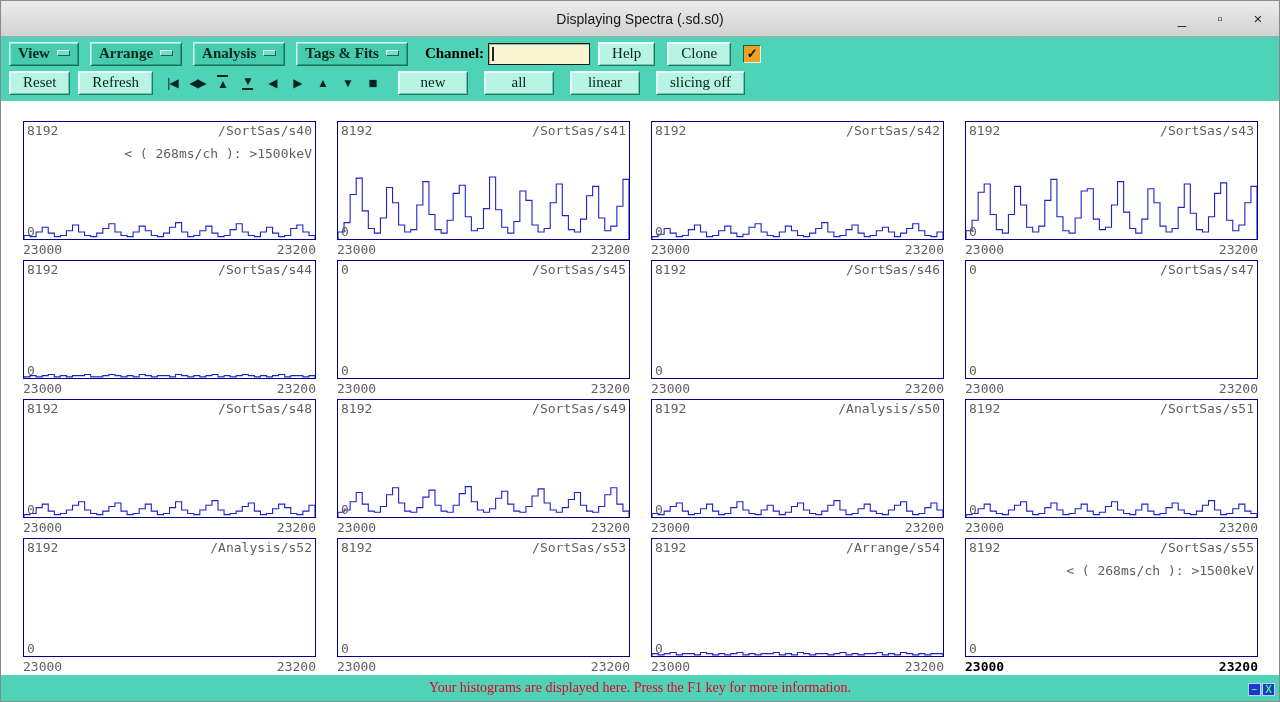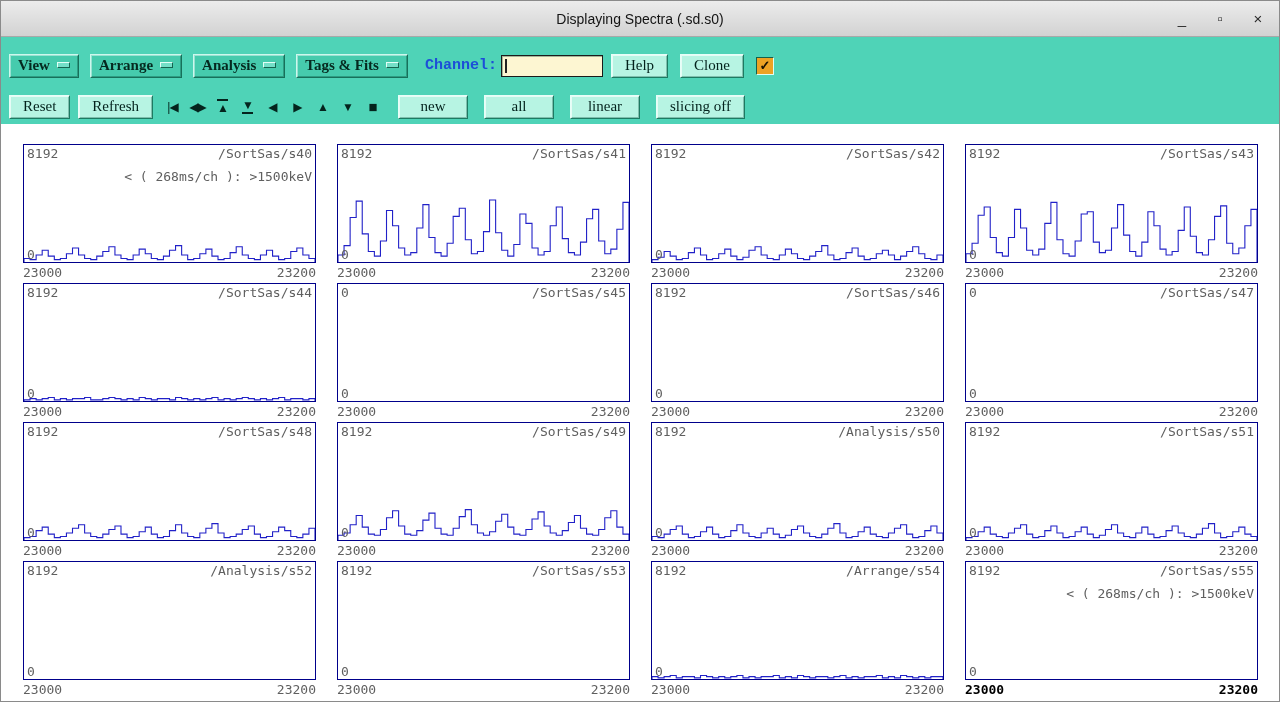--- a/index.html
+++ b/index.html
@@ -12,38 +12,38 @@
   .titlebar { height:36px; flex:0 0 36px; background:linear-gradient(#ececec,#d2d2d2);
     border-bottom:1px solid #a8a8a8; position:relative; display:flex;
     align-items:center; justify-content:center; }
   .title { font-size:14px; font-weight:normal; color:#141414; }
   .win-controls { position:absolute; right:14px; top:0; height:100%; display:flex;
     align-items:center; gap:24px; color:#2a2a2a; font-size:15px; }
   .win-controls span { cursor:default; width:14px; text-align:center; }
 
   
   .toolbar { flex:0 0 64px; background:var(--tb,#4fd3b7); padding:2px 0 3px; }
-  .tb-row { display:flex; align-items:center; height:29px; padding:0 8px; margin-top:12px; }
+  .tb-row { display:flex; align-items:center; height:29px; padding:0 8px; margin-top:0; }
 
   .menubtn { display:flex; align-items:center; gap:7px; background:var(--menubg,#46cbad);
     border:1px solid; border-color:#cdf8ed #17705a #17705a #cdf8ed;
     box-shadow:inset 1px 1px 0 rgba(255,255,255,.45), inset -1px -1px 0 rgba(0,70,52,.35);
     padding:2px 8px 3px; margin-right:11px; font-family:"Liberation Serif",serif;
     font-weight:bold; font-size:15px; color:#05291f; cursor:default; }
   .menu-indicator { width:13px; height:6px; background:#74dfc8; border:1px solid;
     border-color:#e2fff7 #156450 #156450 #e2fff7; }
 
   .btn { background:var(--btnbg,#b7f4e3); border:1px solid;
     border-color:#e6fff8 #1d7a62 #1d7a62 #e6fff8;
     box-shadow:inset 1px 1px 0 rgba(255,255,255,.65), inset -1px -1px 0 rgba(0,70,52,.3);
     padding:2px 13px 3px; font-family:"Liberation Serif",serif; font-size:15px;
     color:#03221c; cursor:default; white-space:nowrap; }
   .btn.wide { min-width:70px; margin-right:16px; }
 
-  .channel-label { color:#1d4ed8; font-family:Liberation Mono, monospace; font-weight:bold;
+  .channel-label { color:#000000; font-family:Liberation Serif, serif; font-weight:bold;
     font-size:15px; margin:0 4px 0 6px; }
   .channel-wrap { position:relative; }
   .channel-input { width:102px; height:22px; background:var(--inputbg,#fdf6d2);
     border:1px solid #1b1b1b; box-shadow:inset 1px 1px 0 rgba(0,60,45,.35);
     font-family:"Liberation Sans",sans-serif; font-size:13px; padding:0 4px; }
   .caret { position:absolute; left:4px; top:4px; width:2px; height:14px; background:#222; }
 
   .checkbox { width:18px; height:18px; margin-left:12px; background:var(--checkbg,#eda224);
     border:1px solid; border-color:#14604c #dffff5 #dffff5 #14604c;
     display:flex; align-items:center; justify-content:center; font-size:13px;
@@ -425,14 +425,21 @@
       <span class="plot-label ymin">0</span>
     </div>
     <div class="xlabels">
       <span>23000</span>
       <span>23200</span>
     </div>
   </div>
 </div>
   </div>
 
+  <div class="statusbar">
+    <span class="status-msg">Your histograms are displayed here. Press the F1 key for more information.</span>
+    <span class="mini">
+      <span class="minibox">−</span>
+      <span class="minibox">X</span>
+    </span>
+  </div>
 
 </div>
 
 </body></html>

